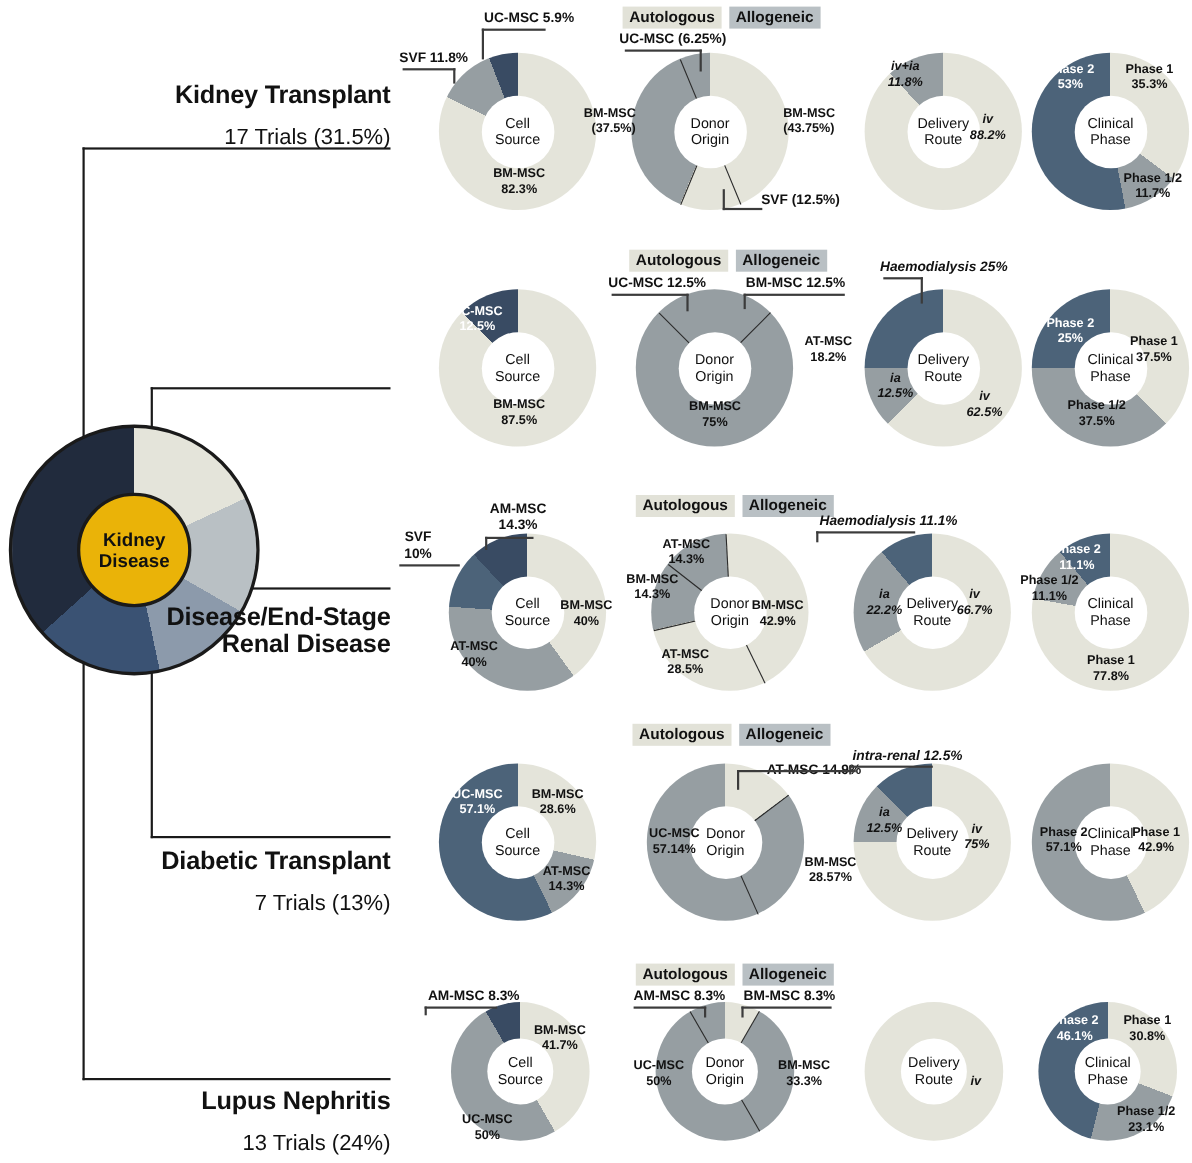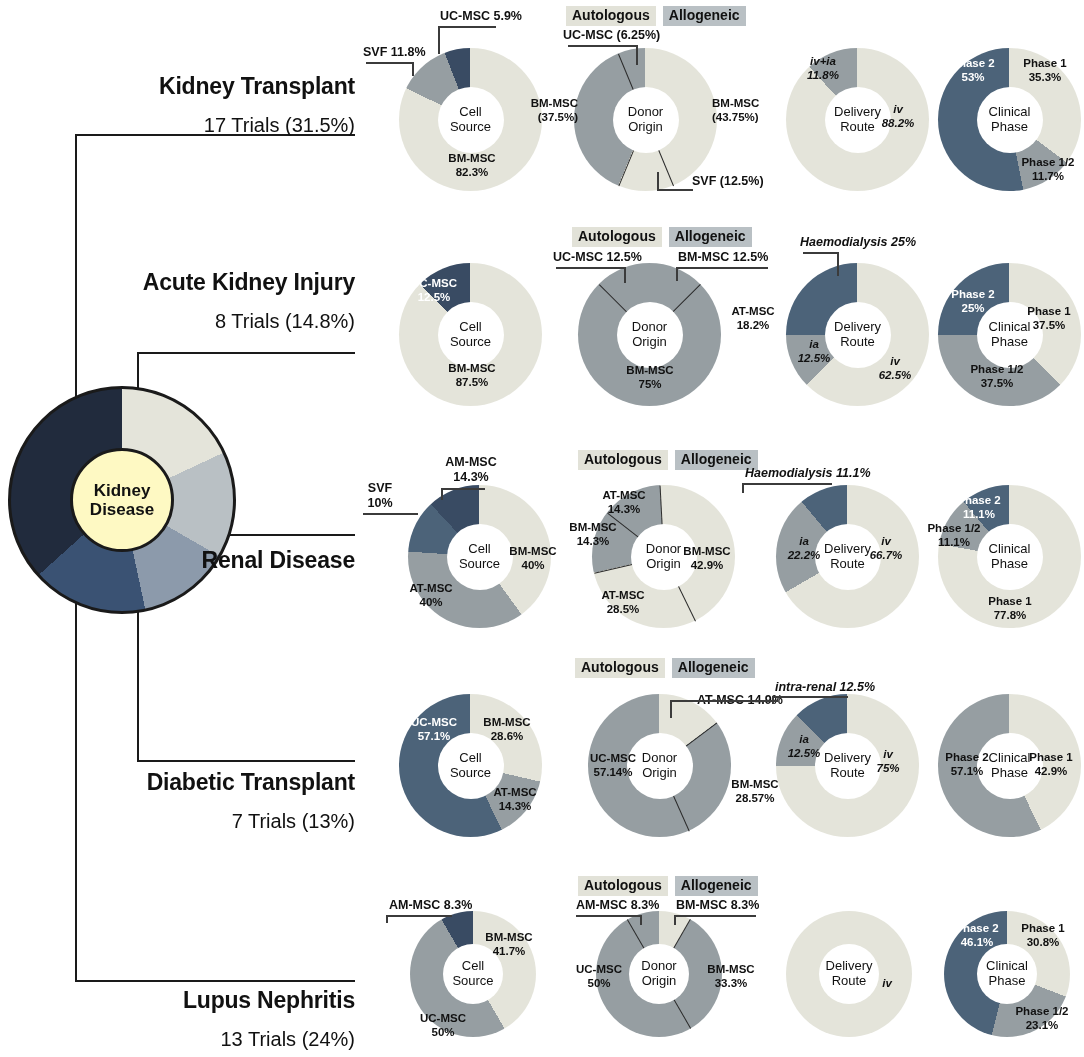--- a/index.html
+++ b/index.html
@@ -7,21 +7,21 @@
        font-family:"Liberation Sans","DejaVu Sans",sans-serif;color:#111;}
   .stage{position:absolute;inset:0;}
 
   
   .bracket{position:absolute;background:#1a1a1a;}
 
   
   .center-wrap{position:absolute;left:8px;top:386px;width:228px;height:228px;}
   .center-ring{position:absolute;inset:0;border-radius:50%;border:3px solid #1a1a1a;box-sizing:border-box;}
   .center-hole{position:absolute;left:50%;top:50%;transform:translate(-50%,-50%);
-     width:104px;height:104px;border-radius:50%;background:#fef9c3;border:3px solid #1a1a1a;box-sizing:border-box;
+     width:104px;height:104px;border-radius:50%;background:#eab308;border:3px solid #1a1a1a;box-sizing:border-box;
      display:flex;align-items:center;justify-content:center;flex-direction:column;}
   .center-hole span{font-size:17px;font-weight:bold;line-height:1.12;text-align:center;}
 
   
   .dis{position:absolute;text-align:right;}
   .dis .name{font-size:23px;font-weight:bold;line-height:1.1;letter-spacing:-0.2px;}
   .dis .sub{font-size:20px;font-weight:normal;line-height:1.25;margin-top:14px;}
 
   
   .donut{position:absolute;}
@@ -73,26 +73,23 @@
       <span>Kidney</span>
       <span>Disease</span>
     </div>
   </div>
 
   <div class="dis" style="left:55px;top:74px;width:300px;">
     <div class="name">Kidney Transplant</div>
     <div class="sub">17 Trials (31.5%)</div>
   </div>
 
-  <div class="dis" style="left:55px;top:270px;width:300px;">
-    <div class="name">Acute Kidney Injury</div>
-    <div class="sub">8 Trials (14.8%)</div>
-  </div>
 
   <div class="dis" style="left:55px;top:548px;width:300px;">
+    <div class="name">Disease/End-Stage</div>
     <div class="name">Renal Disease</div>
   </div>
 
   <div class="dis" style="left:55px;top:770px;width:300px;">
     <div class="name">Diabetic Transplant</div>
     <div class="sub">7 Trials (13%)</div>
   </div>
 
   <div class="dis" style="left:55px;top:988px;width:300px;">
     <div class="name">Lupus Nephritis</div>

